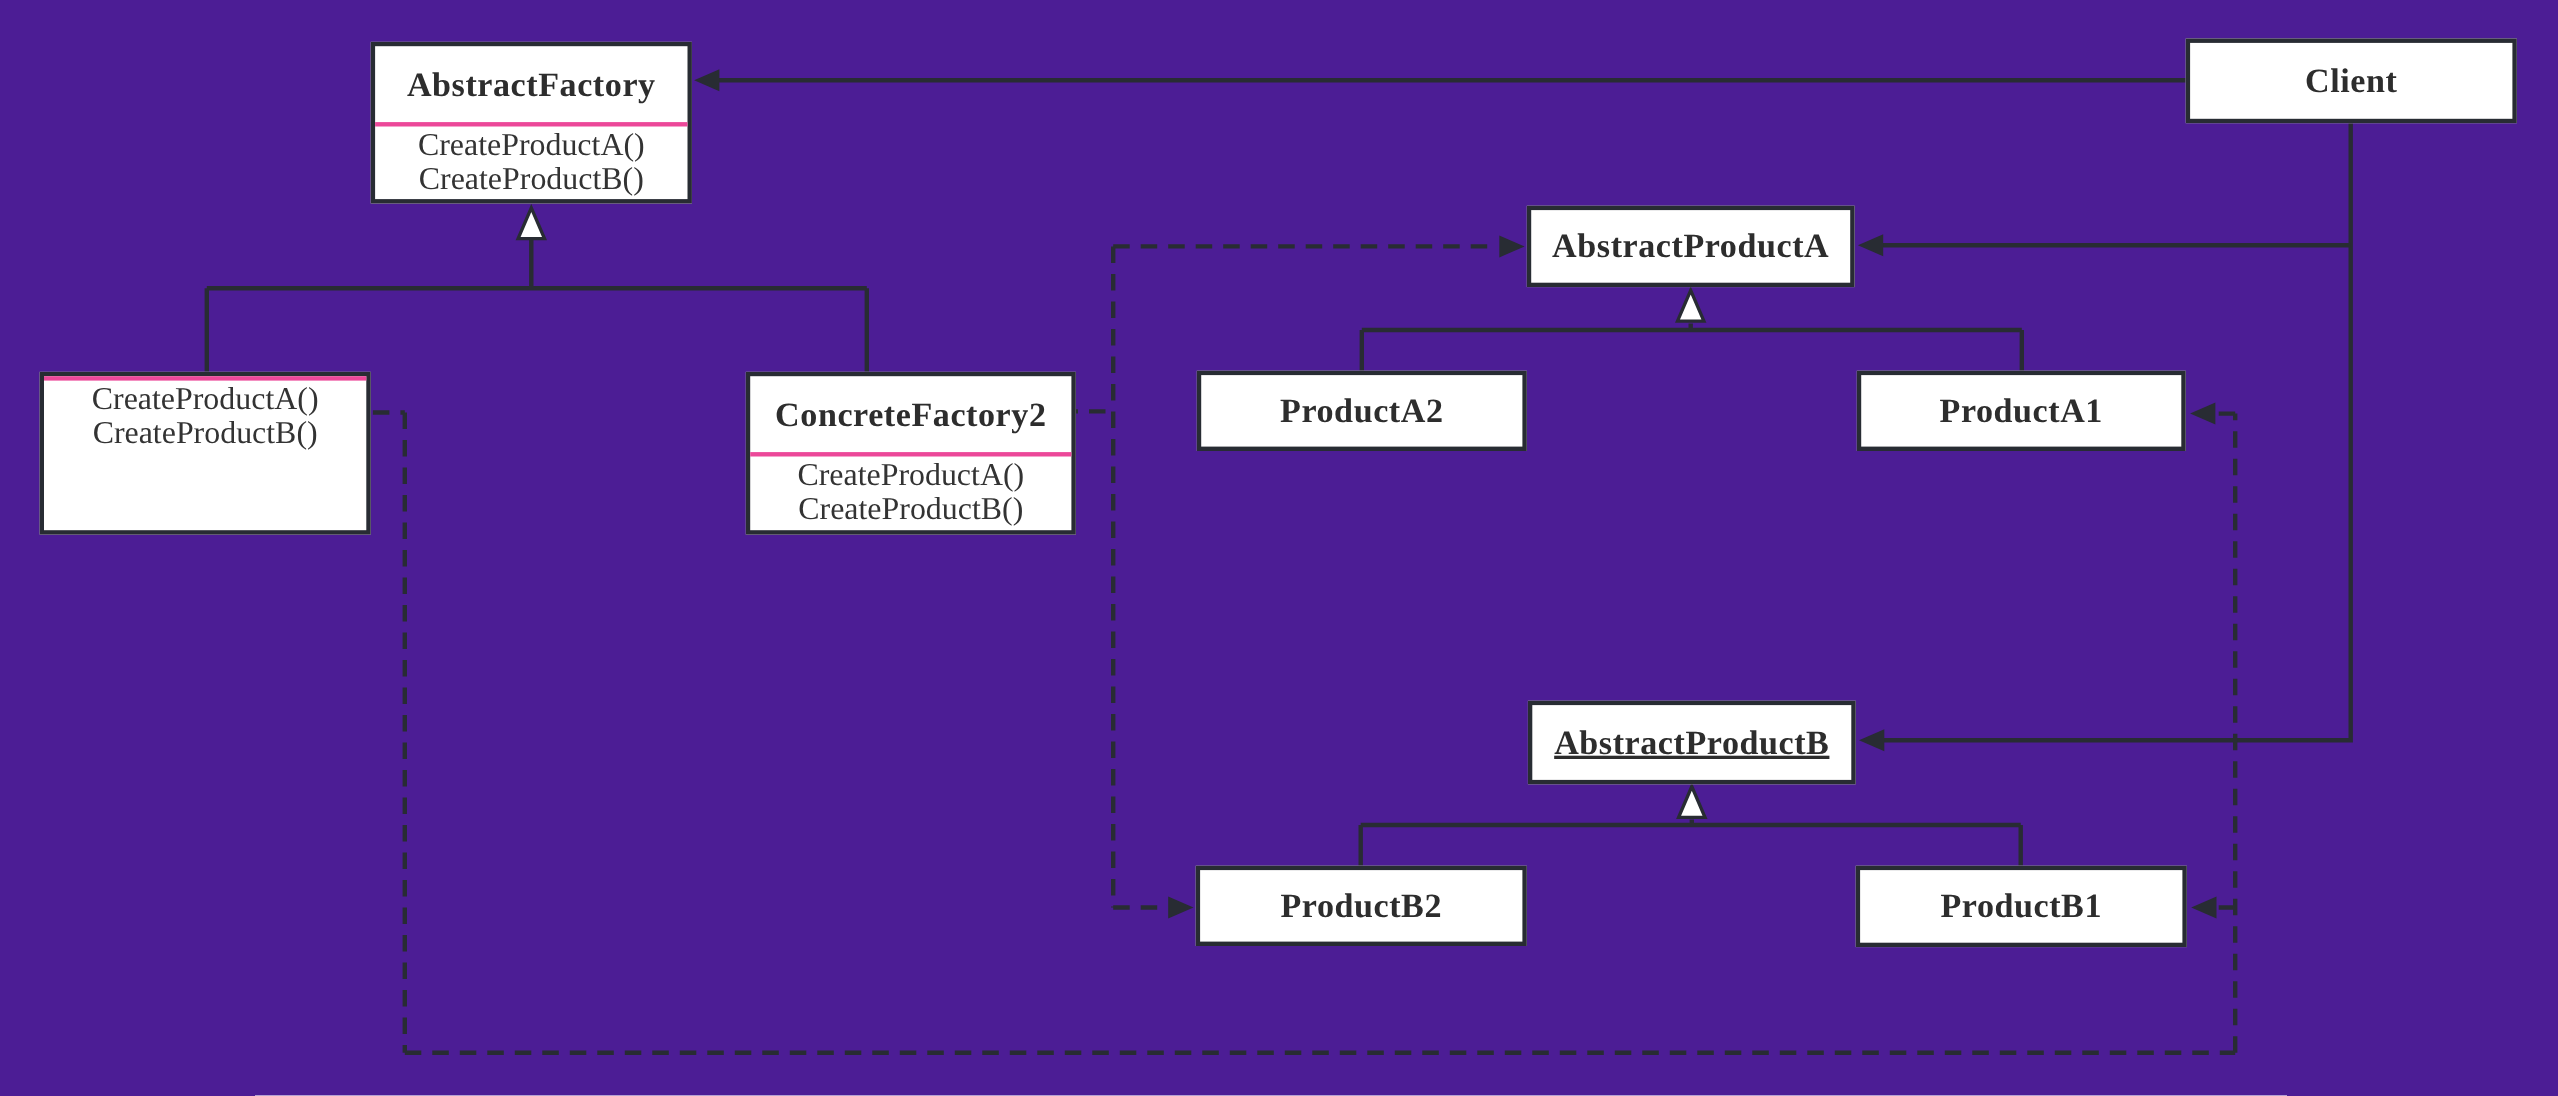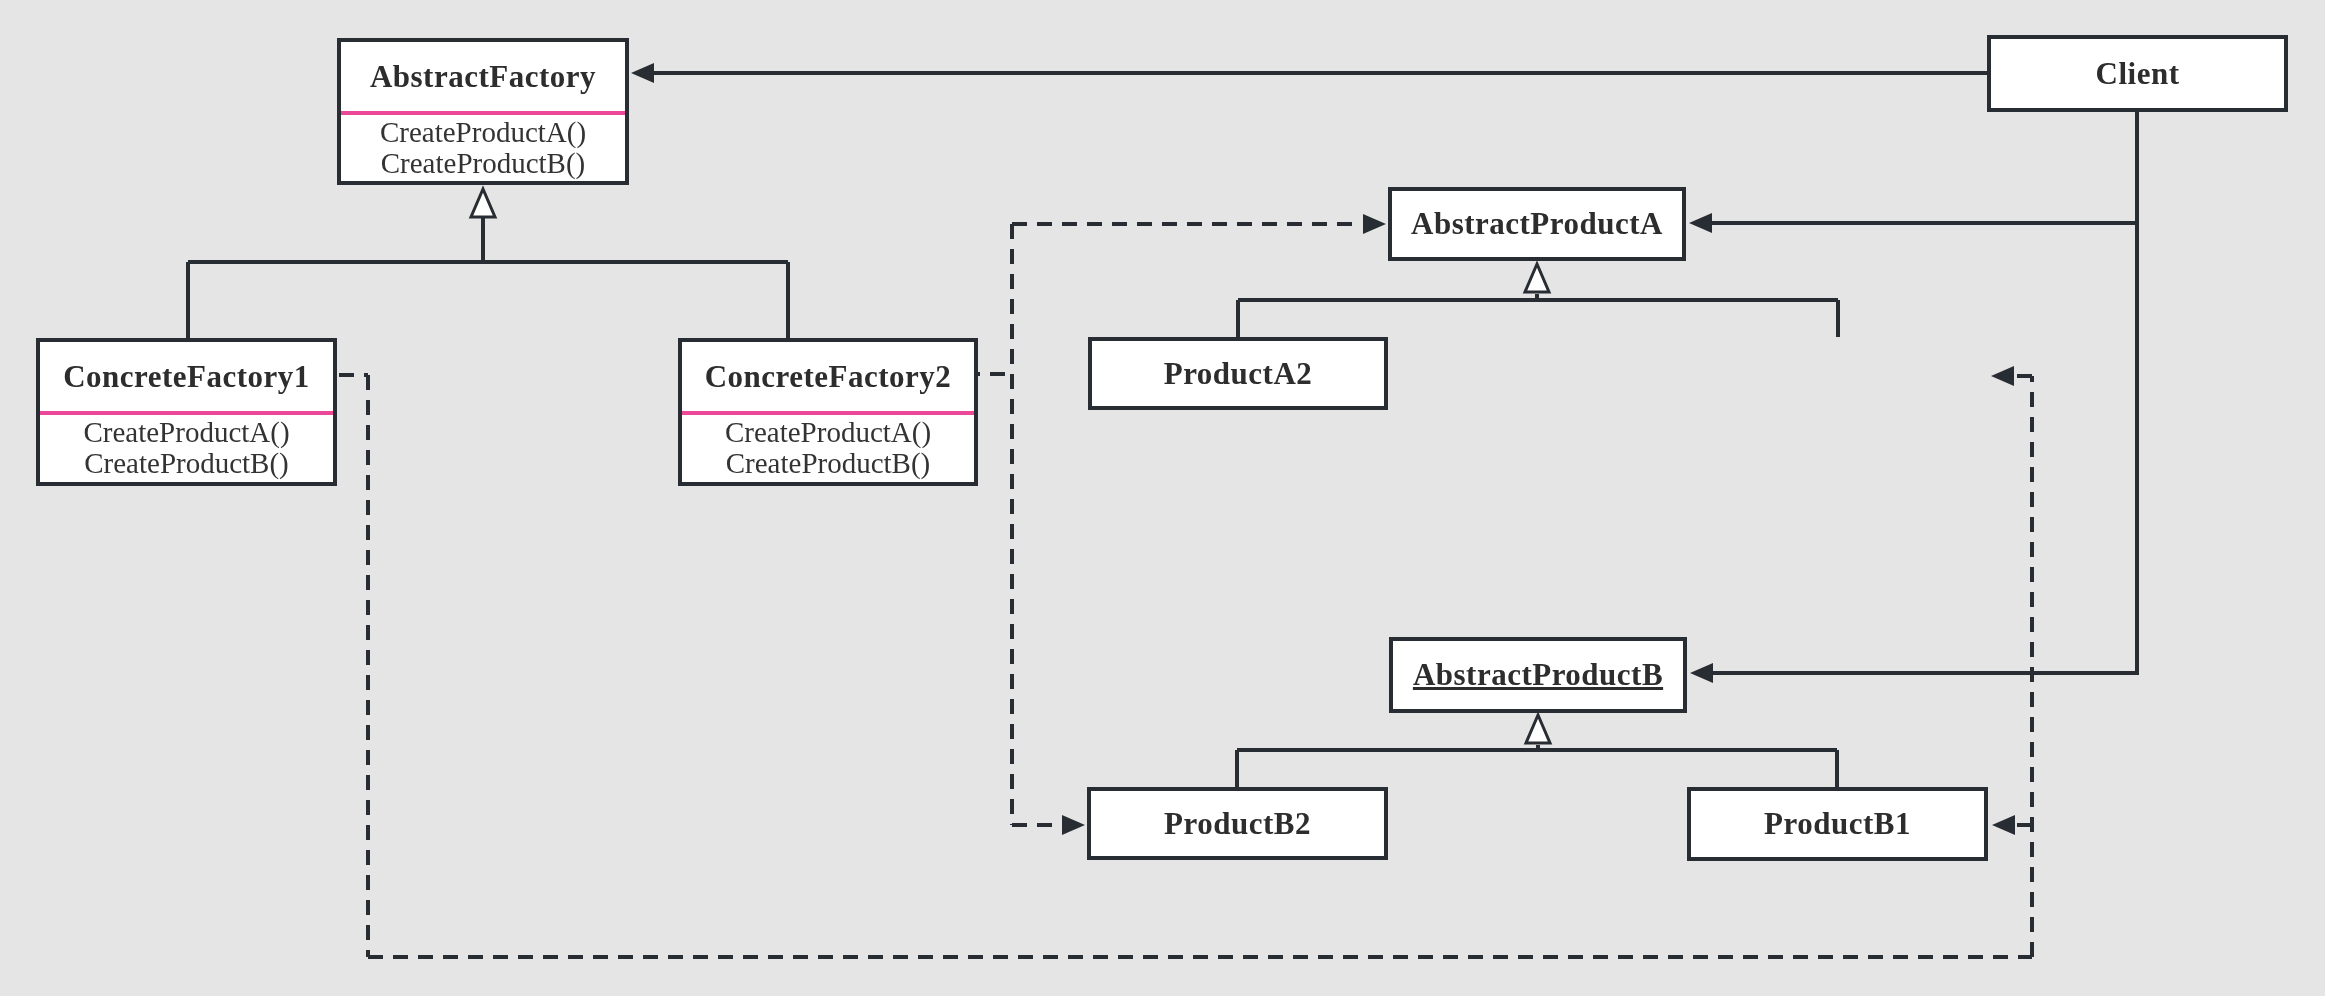--- a/index.html
+++ b/index.html
@@ -1,20 +1,20 @@
 <!DOCTYPE html>
 <html><head>
 <meta charset="utf-8">
 <style>
   html,body{margin:0;padding:0;background:#ffffff;}
   #canvas{
     position:relative;
     width:2325px;
     height:996px;
-    background:#e5e5e5;
+    background:#4c1d95;
     font-family:"Liberation Serif","DejaVu Serif",serif;
     color:#2d2d2d;
     overflow:hidden;
   }
   #wires{position:absolute;left:0;top:0;width:2325px;height:996px;}
   .class-box{
     position:absolute;
     box-sizing:border-box;
     border:4px solid #282c33;
     background:#ffffff;
@@ -106,21 +106,20 @@
       <div>CreateProductA()</div>
       <div>CreateProductB()</div>
     </div>
   </div>
 
   <div id="box-client" class="class-box">
     <div class="box-title">Client</div>
   </div>
 
   <div id="box-concrete-factory-1" class="class-box two-comp">
-    <div class="box-title">ConcreteFactory1</div>
     <div class="box-methods">
       <div>CreateProductA()</div>
       <div>CreateProductB()</div>
     </div>
   </div>
 
   <div id="box-concrete-factory-2" class="class-box two-comp">
     <div class="box-title">ConcreteFactory2</div>
     <div class="box-methods">
       <div>CreateProductA()</div>
@@ -129,20 +128,23 @@
   </div>
 
   <div id="box-abstract-product-a" class="class-box">
     <div class="box-title">AbstractProductA</div>
   </div>
 
   <div id="box-product-a2" class="class-box">
     <div class="box-title">ProductA2</div>
   </div>
 
+  <div id="box-product-a1" class="class-box">
+    <div class="box-title">ProductA1</div>
+  </div>
 
   <div id="box-abstract-product-b" class="class-box">
     <div class="box-title">AbstractProductB</div>
   </div>
 
   <div id="box-product-b2" class="class-box">
     <div class="box-title">ProductB2</div>
   </div>
 
   <div id="box-product-b1" class="class-box">

